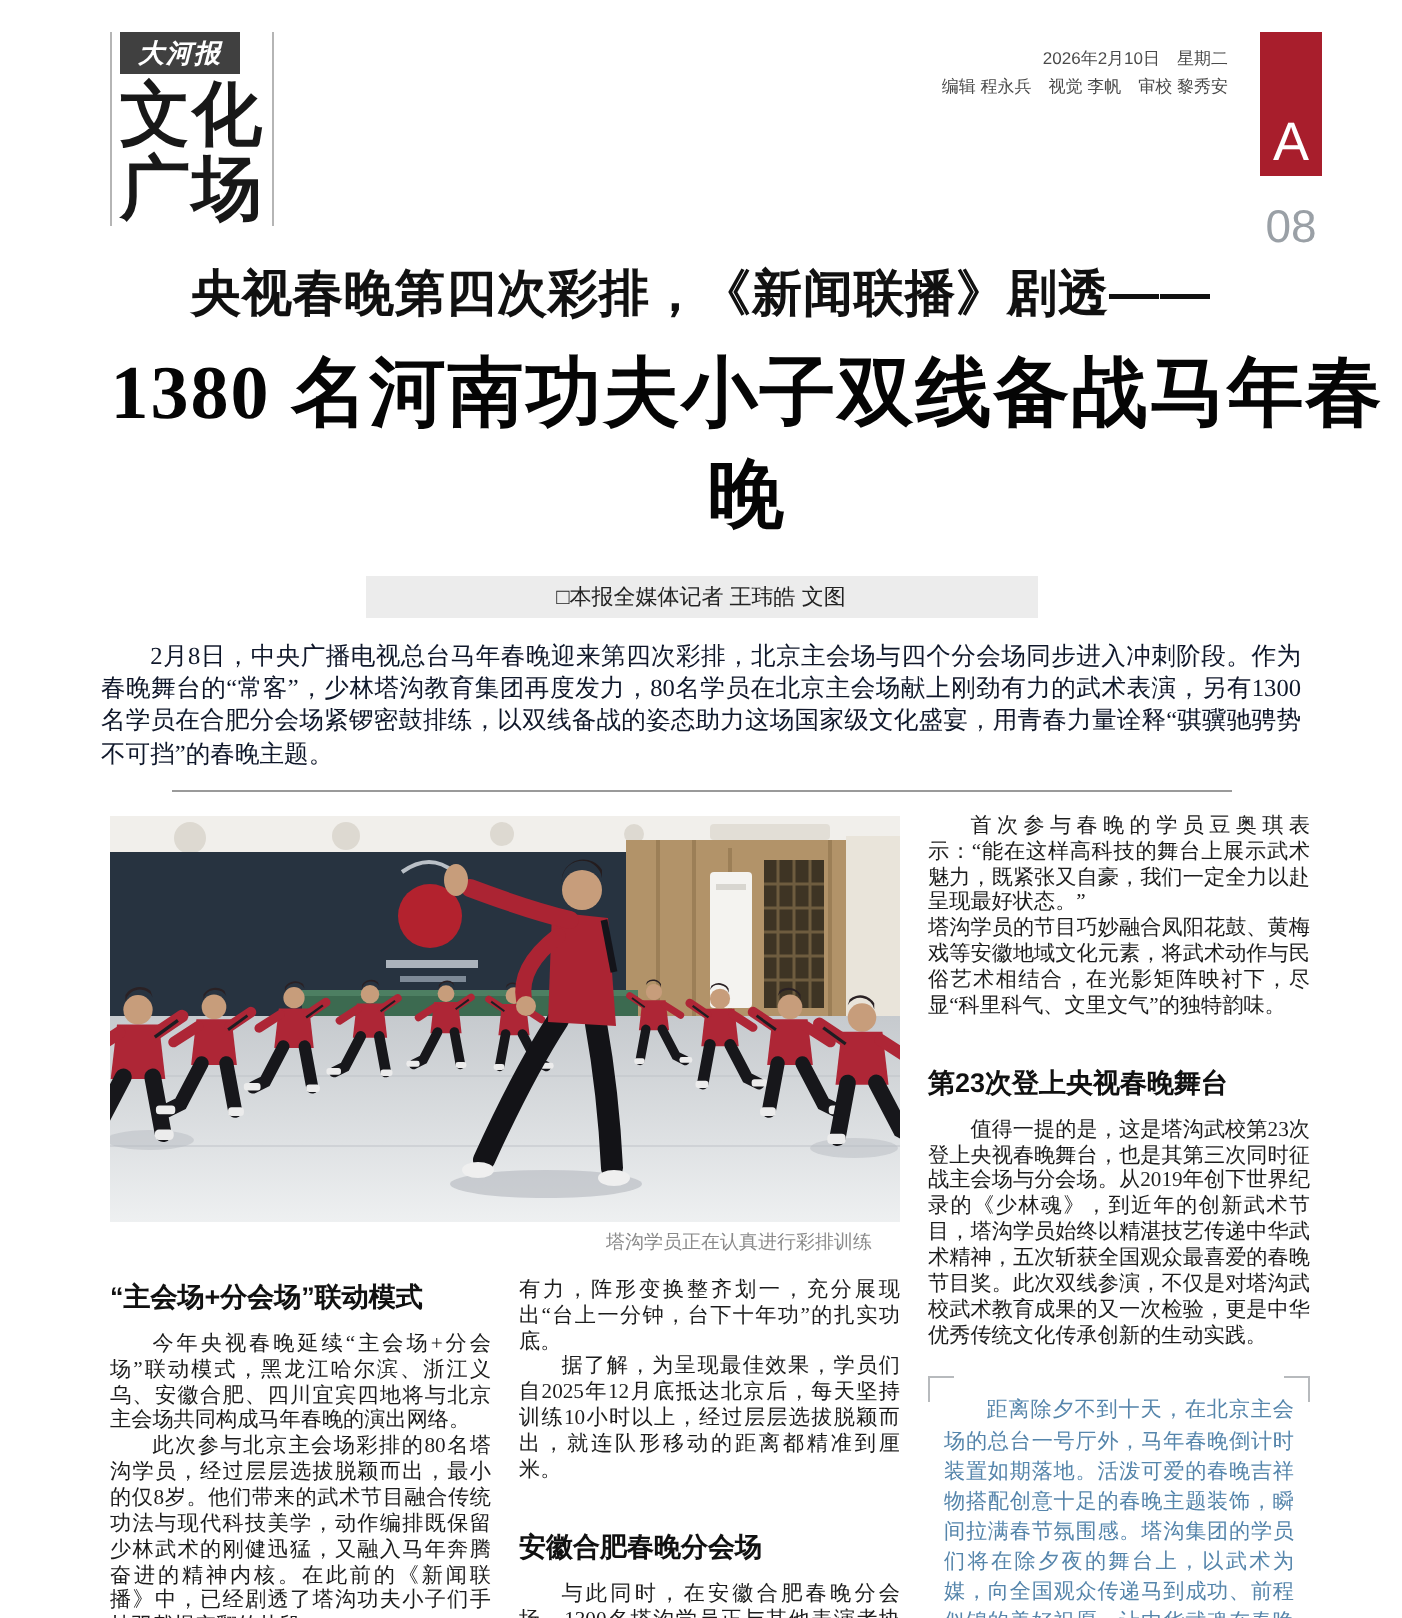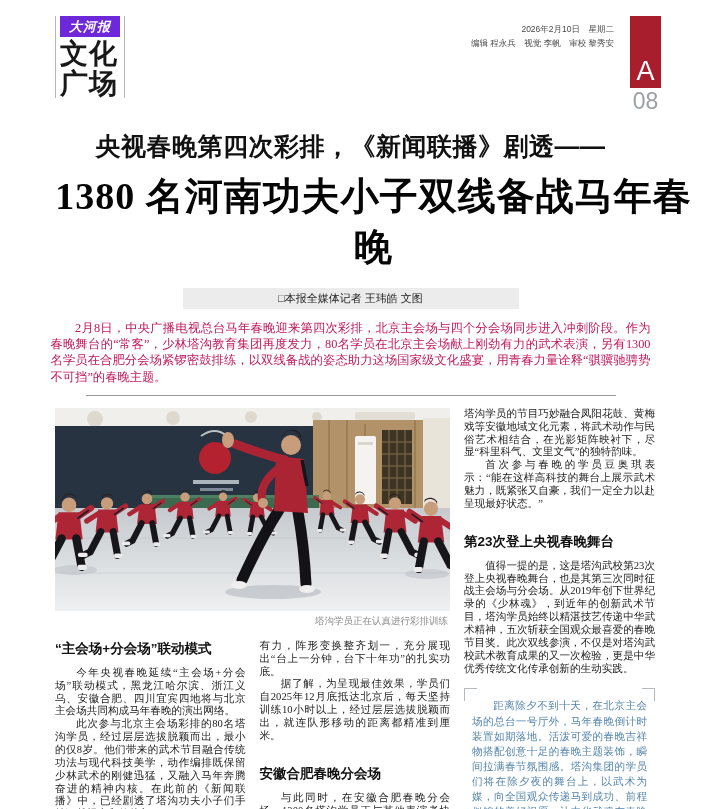--- a/index.html
+++ b/index.html
@@ -4,43 +4,43 @@
 <style>
   * { margin:0; padding:0; box-sizing:border-box; }
   html,body { background:#ffffff; }
   body { font-family:"Liberation Serif", serif; color:#1a1a1a; }
   .page { position:relative; width:701px; height:809px; background:#fff; overflow:hidden; }
 
   
   .masthead { display:flex; justify-content:space-between; align-items:flex-start; padding:16px 40px 0 55px; height:104px; }
   .brand { display:flex; }
   .brand-inner { border-left:1px solid #b5b5b5; border-right:1px solid #b5b5b5; padding:0 4px; }
-  .logo-box { width:60px; height:21px; background:#6d28d9; color:#fff; font-weight:bold; font-style:italic; font-size:13px; line-height:21px; text-align:center; letter-spacing:1px; font-family:"Liberation Serif", serif; }
-  .section-name { font-family:"Liberation Sans", sans-serif; font-weight:bold; font-size:28px; line-height:1.06; color:#181818; letter-spacing:1px; margin-top:2px; }
+  .logo-box { width:60px; height:21px; background:#404040; color:#fff; font-weight:bold; font-style:italic; font-size:13px; line-height:21px; text-align:center; letter-spacing:1px; font-family:"Liberation Serif", serif; }
+  .section-name { font-family:"Liberation Sans", sans-serif; font-weight:bold; font-size:35px; line-height:1.06; color:#181818; letter-spacing:1px; margin-top:2px; }
   .mast-right { display:flex; align-items:flex-start; }
   .issue-meta { text-align:right; font-size:8.5px; color:#4a4a4a; line-height:1.7; margin-top:6px; font-family:"Liberation Sans", sans-serif; }
   .page-badge { margin-left:16px; text-align:center; width:31px; }
   .badge-red { width:31px; height:72px; background:#a81e2c; color:#fff; display:flex; align-items:flex-end; justify-content:center; font-family:"Liberation Sans", sans-serif; font-size:27px; line-height:1.1; padding-bottom:1px; }
-  .badge-num { font-family:"Liberation Sans", sans-serif; font-size:23px; color:#9aa0a6; line-height:1.15; }
+  .badge-num { font-family:"Liberation Sans", sans-serif; font-size:23px; color:#9aa0a6; line-height:1.15;margin-top:12px; }
 
   
   .headline-block { text-align:center; margin-top:26px; }
   .kicker { font-family:Liberation Sans, sans-serif; font-weight:bold; font-size:25px; letter-spacing:0.5px; color:#111; }
   .main-headline { font-family:"Liberation Serif", serif; font-weight:bold; font-size:38px; letter-spacing:1px; color:#050505; margin-top:8px;padding-left:46px; }
   .byline-bar { width:336px; margin:15px auto 0; background:#ececec; font-size:11px; color:#222; padding:3px 0; font-family:"Liberation Sans", sans-serif; }
-  .lead { width:600px; margin:11px auto 4px; font-size:12.3px; line-height:1.32; text-align:justify; text-indent:2em; color:#be185d; }
+  .lead { width:600px; margin:11px auto 4px; font-size:12.3px; line-height:1.32; text-align:justify; text-indent:2em; color:#0f172a; }
   .lead-rule { width:530px; border:none; border-top:1px solid #9a9a9a; margin:10px auto 12px; }
 
   
   .body-wrap { display:flex; gap:14px; padding:0 46px 0 55px; }
   .left-zone { width:395px; flex:0 0 395px; }
   .colr { width:191px; flex:1; }
   .photo-fig { width:395px; height:203px; background:#d8dadd; overflow:hidden; }
   .photo-fig svg { display:block; }
-  .caption { text-align:right; font-size:9.5px; color:#8a8a8a; margin:4px 2px 12px 0; font-family:"Liberation Sans", sans-serif; }
+  .caption { text-align:right; font-size:9.5px; color:#8a8a8a; margin:4px 14px 12px 0; font-family:"Liberation Sans", sans-serif; }
   .two-cols { display:flex; gap:14px; }
   .tcol { width:190px; flex:1; }
 
   .sub-head { font-family:"Liberation Sans", sans-serif; font-weight:bold; font-size:13.5px; color:#111; margin:0 0 9px; }
   .sub-head.mid { margin-top:22px; }
   p.body { font-size:10.6px; line-height:1.215; text-align:justify; color:#1c1c1c; }
   p.body.indent { text-indent:2em; }
 
   
   .quote-box { position:relative; margin-top:13px; padding:10px 8px;font-family:Liberation Serif, serif; }
@@ -181,22 +181,22 @@
         <div class="tcol">
           <p class="body">有力，阵形变换整齐划一，充分展现出“台上一分钟，台下十年功”的扎实功底。</p>
           <p class="body indent">据了解，为呈现最佳效果，学员们自2025年12月底抵达北京后，每天坚持训练10小时以上，经过层层选拔脱颖而出，就连队形移动的距离都精准到厘米。</p>
           <h3 class="sub-head mid">安徽合肥春晚分会场</h3>
           <p class="body indent">与此同时，在安徽合肥春晚分会场，1300名塔沟学员正与其他表演者协同排练，共同打造科技与人文交融的视觉盛宴。该分会场舞台以徽派建筑马头墙为设计灵感，搭配直径15米的可升降球形LED屏与地面互动大屏，与学员们的武术表演形成虚实呼应。</p>
         </div>
       </div>
     </div>
 
     <div class="colr">
+      <p class="body indent">首次参与春晚的学员豆奥琪表示：“能在这样高科技的舞台上展示武术魅力，既紧张又自豪，我们一定全力以赴呈现最好状态。”</p>
       <p class="body">塔沟学员的节目巧妙融合凤阳花鼓、黄梅戏等安徽地域文化元素，将武术动作与民俗艺术相结合，在光影矩阵映衬下，尽显“科里科气、文里文气”的独特韵味。</p>
-      <p class="body indent">首次参与春晚的学员豆奥琪表示：“能在这样高科技的舞台上展示武术魅力，既紧张又自豪，我们一定全力以赴呈现最好状态。”</p>
       <h3 class="sub-head mid">第23次登上央视春晚舞台</h3>
       <p class="body indent">值得一提的是，这是塔沟武校第23次登上央视春晚舞台，也是其第三次同时征战主会场与分会场。从2019年创下世界纪录的《少林魂》，到近年的创新武术节目，塔沟学员始终以精湛技艺传递中华武术精神，五次斩获全国观众最喜爱的春晚节目奖。此次双线参演，不仅是对塔沟武校武术教育成果的又一次检验，更是中华优秀传统文化传承创新的生动实践。</p>
 
       <div class="quote-box">
         <i class="corner c-tl"></i>
         <i class="corner c-tr"></i>
         <i class="corner c-bl"></i>
         <i class="corner c-br"></i>
         <p class="quote-text">距离除夕不到十天，在北京主会场的总台一号厅外，马年春晚倒计时装置如期落地。活泼可爱的春晚吉祥物搭配创意十足的春晚主题装饰，瞬间拉满春节氛围感。塔沟集团的学员们将在除夕夜的舞台上，以武术为媒，向全国观众传递马到成功、前程似锦的美好祝愿，让中华武魂在春晚舞台上绽放新的时代光彩。</p>
       </div>

